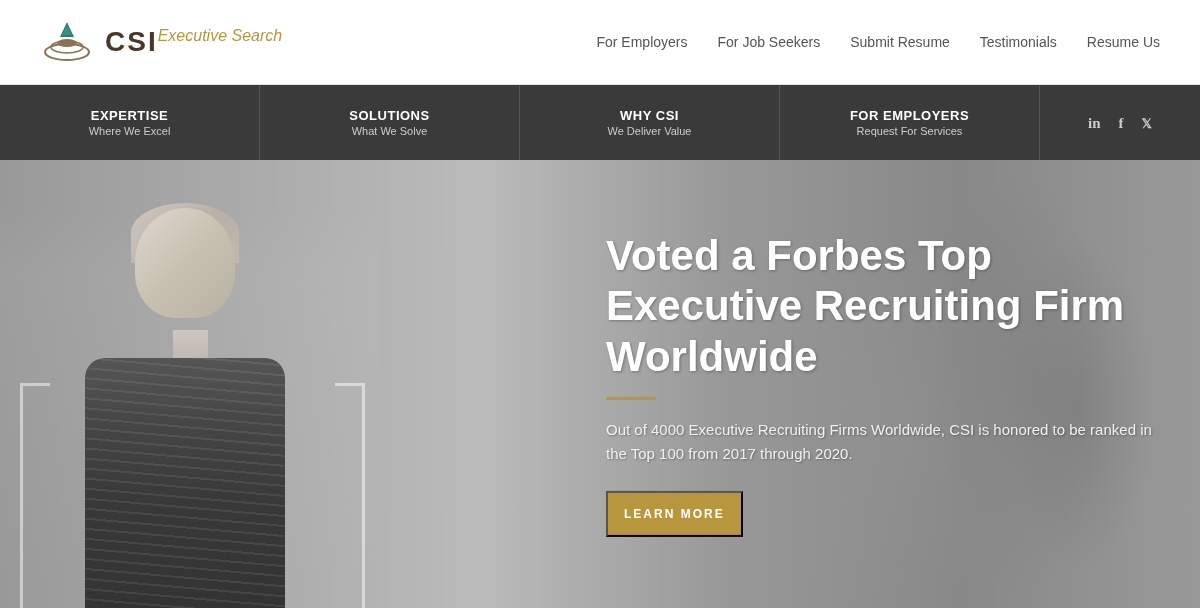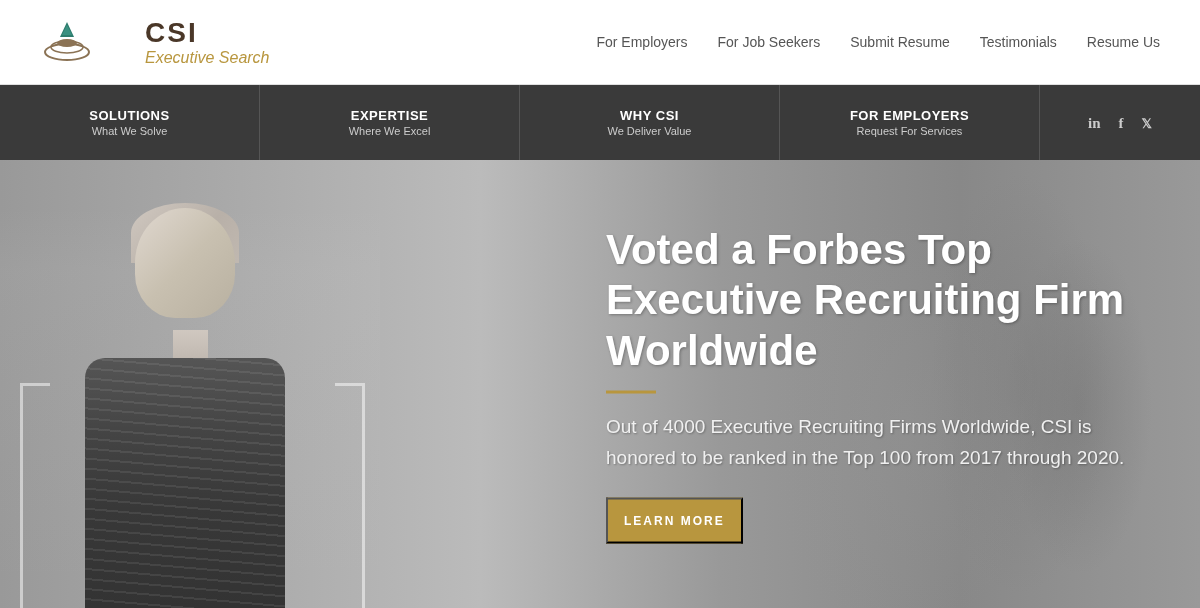--- a/index.html
+++ b/index.html
@@ -19,23 +19,21 @@
       display: flex;
       align-items: center;
       gap: 10px;
     }
     .logo-icon {
       width: 55px;
       height: 50px;
     }
     .logo-text {
       display: flex;
-      flex-direction: column;
       line-height: 1.1;
-      margin-left: 40px;
     }
     .logo-csi {
       font-size: 28px;
       font-weight: 700;
       color: #4a3728;
       letter-spacing: 2px;
     }
     .logo-subtitle {
       font-size: 16px;
       color: #b8963e;
@@ -225,21 +223,21 @@
       margin-bottom: 15px;
       text-shadow: 1px 1px 3px rgba(0,0,0,0.3);
     }
     .hero-divider {
       width: 50px;
       height: 3px;
       background: #b8963e;
       margin-bottom: 18px;
     }
     .hero-desc {
-      font-size: 19px;
+      font-size: 15px;
       line-height: 1.6;
       color: #f0f0f0;
       margin-bottom: 25px;
       text-shadow: 1px 1px 2px rgba(0,0,0,0.3);
     }
     .hero-btn {
       display: inline-block;
       padding: 14px 16px;
       background: #b8963e;
       color: #fff;
@@ -280,26 +278,26 @@
     <a>For Job Seekers</a>
     <a>Submit Resume</a>
     <a>Testimonials</a>
     <a>Resume Us</a>
   </nav>
 </header>
 
 <nav class="main-nav">
   <div class="nav-items">
     <div class="nav-item">
+      <span class="nav-item-title">EXPERTISE</span>
+      <span class="nav-item-sub">Where We Excel</span>
+    </div>
+    <div class="nav-item">
       <span class="nav-item-title">SOLUTIONS</span>
       <span class="nav-item-sub">What We Solve</span>
-    </div>
-    <div class="nav-item">
-      <span class="nav-item-title">EXPERTISE</span>
-      <span class="nav-item-sub">Where We Excel</span>
     </div>
     <div class="nav-item">
       <span class="nav-item-title">WHY CSI</span>
       <span class="nav-item-sub">We Deliver Value</span>
     </div>
     <div class="nav-item">
       <span class="nav-item-title">FOR EMPLOYERS</span>
       <span class="nav-item-sub">Request For Services</span>
     </div>
   </div>

